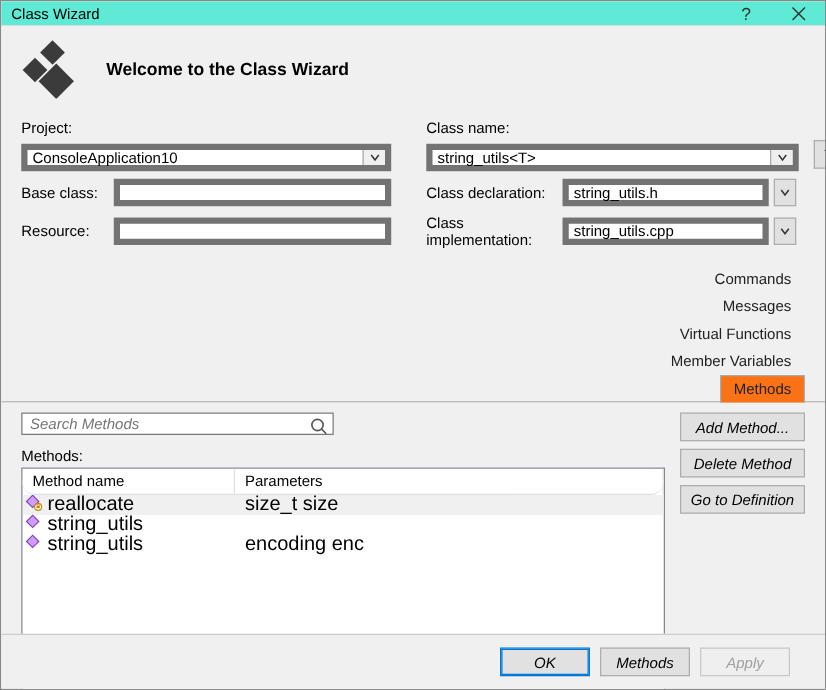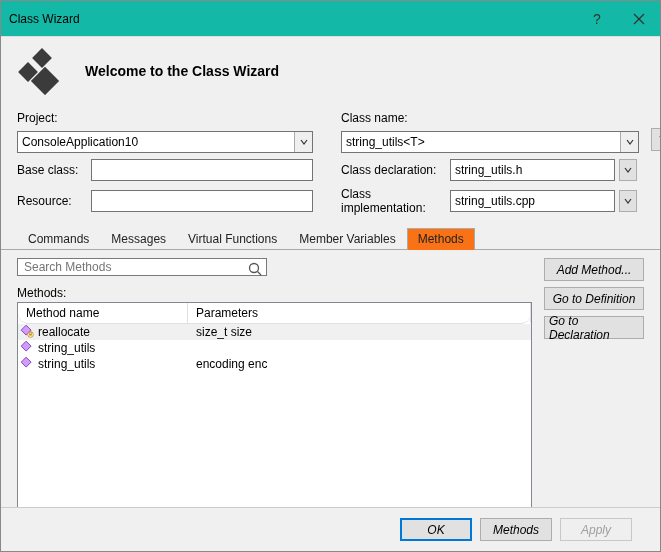--- a/index.html
+++ b/index.html
@@ -9,22 +9,22 @@
     font-size: 12px;
     background: #fff;
     color: #000;
     width: 661px; height: 552px;
     border: 1px solid #888;
     display:flex; flex-direction:column;
     overflow:hidden;
   }
   
   .titlebar {
-    height: 36px;
-    background: #14b8a6;
+    height: 20px;
+    background: #5eead4;
     display:flex; align-items:center;
     padding: 0 0 0 8px;
     border-bottom: 1px solid #ddd;
   }
   .titlebar .title { flex:1; font-size:12px; }
   .tb-btn {
     width: 42px; height:28px;
     display:flex; align-items:center; justify-content:center;
     font-family: inherit; font-size:14px; color:#333;
   }
@@ -42,21 +42,21 @@
     padding: 0 16px 4px 16px;
   }
   .form-grid {
     display:grid;
     grid-template-columns: 70px 222px 20px 105px 165px 20px;
     column-gap:4px;
     row-gap:6px;
     align-items:center;
   }
   .combo, .textfield {
-    height:22px; border:1px solid #737373; background:#fff;
+    height:22px; border:5px solid #737373; background:#fff;
     display:flex; align-items:center; padding:0 4px;
     position:relative;
     font-size:12px;
   }
   .combo .arrow, .dd-btn {
     position:absolute; right:0; top:0; bottom:0; width:18px;
     display:flex; align-items:center; justify-content:center;
     border-left:1px solid #aaa;
     background:#efefef;
   }
@@ -77,20 +77,21 @@
     font-style:italic;
   }
   .btn.split { min-width:auto; padding:0 8px; border-right:none;}
   .addclass-wrap { margin-left: 0; display:flex; }
   
   .tabs {
     display:flex; align-items:flex-end;
     padding: 8px 16px 0 16px;
     border-bottom:1px solid #aaa;
     gap:0;
+    flex-direction:column;
   }
   .tab {
     padding:3px 10px 4px 10px;
     font-size:12px;
     border:1px solid transparent;
     border-bottom:none;
     position:relative; top:1px;
     color:#222;
   }
   .tab.active {
@@ -108,21 +109,21 @@
   .left-col { flex:1; display:flex; flex-direction:column; min-width:0;}
   .right-col { width:100px; display:flex; flex-direction:column; gap:6px; }
   .right-col .btn { width:100%; min-width:0; padding:0 4px; justify-content:center;}
   .search {
     height:22px; border:1px solid #7a7a7a; background:#fff;
     display:flex; align-items:center; padding:0 4px;
     width:250px;
     position:relative;
   }
   .search input {
-    border:none; outline:none; width:100%; font-size:12px;
+    border:none; outline:none; width:100%; font-style:italic; font-size:12px;
     color:#777; background:transparent; font-family:inherit;
   }
   .search .mag {
     position:absolute; right:3px; top:2px;
   }
   .sect-label { margin-top:10px; margin-bottom:2px;}
   .table-wrap {
     border:1px solid #828790;
     background:#fff;
     flex:1;
@@ -134,21 +135,21 @@
     display:flex; background:#fff; border-bottom:1px solid #e0e0e0;
     font-size:12px;
     border-radius:10px;
   }
   .th {
     padding:3px 8px; border-right:1px solid #e0e0e0;
   }
   .th.c1 { width:170px;}
   .th.c2 { flex:1;}
   .tbody { flex:1; overflow:auto;}
-  .row { display:flex; align-items:center; font-size:12px; height:16px; }
+  .row { display:flex; align-items:center; font-size:16px; height:16px; }
   .row.sel { background:#f0f0f0;}
   .cell.c1 { width:170px; display:flex; align-items:center; padding-left:2px; gap:4px;}
   .cell.c2 { flex:1; padding-left:8px;}
   .method-icon { width:14px; height:14px; }
   .desc-label { margin-top:8px; }
   
   .footer {
     border-top:1px solid #ccc;
     padding:10px 28px;
     display:flex; justify-content:flex-end; gap:8px;
@@ -320,24 +321,24 @@
             </div>
           </div>
     </div>
     <div class="lbl desc-label">Description:</div>
   </div>
   <div class="right-col">
     <div class="btn">
           <span>Add Method...</span>
         </div>
     <div class="btn">
+          <span>Delete Method</span>
+        </div>
+    <div class="btn">
           <span>Go to Definition</span>
-        </div>
-    <div class="btn">
-          <span>Go to Declaration</span>
         </div>
   </div>
 </div>
 
 </div>
 
 <div class="footer">
   <div class="btn default">
       <span>OK</span>
     </div>

